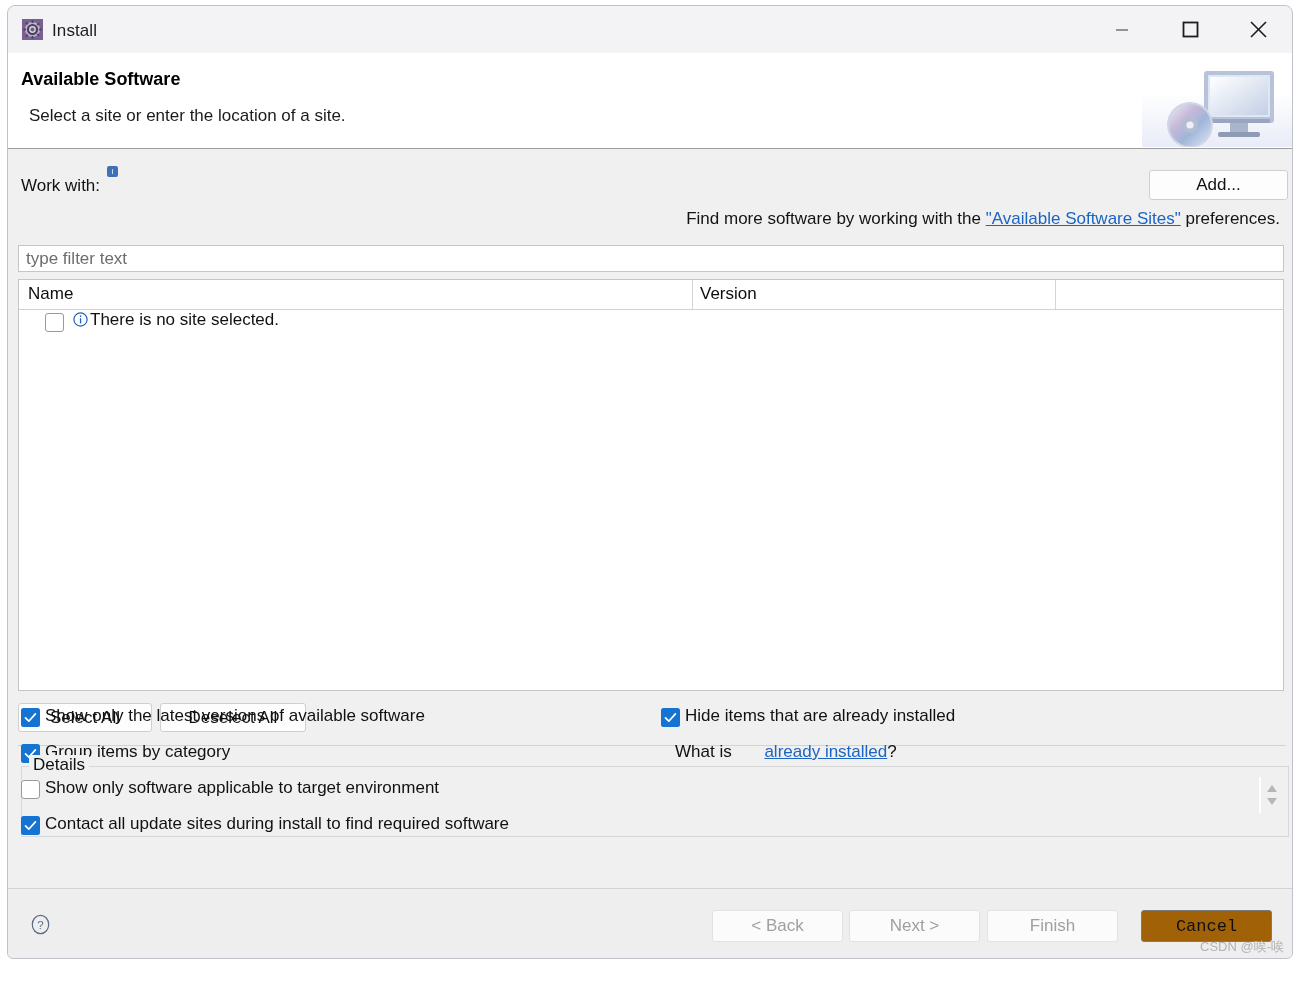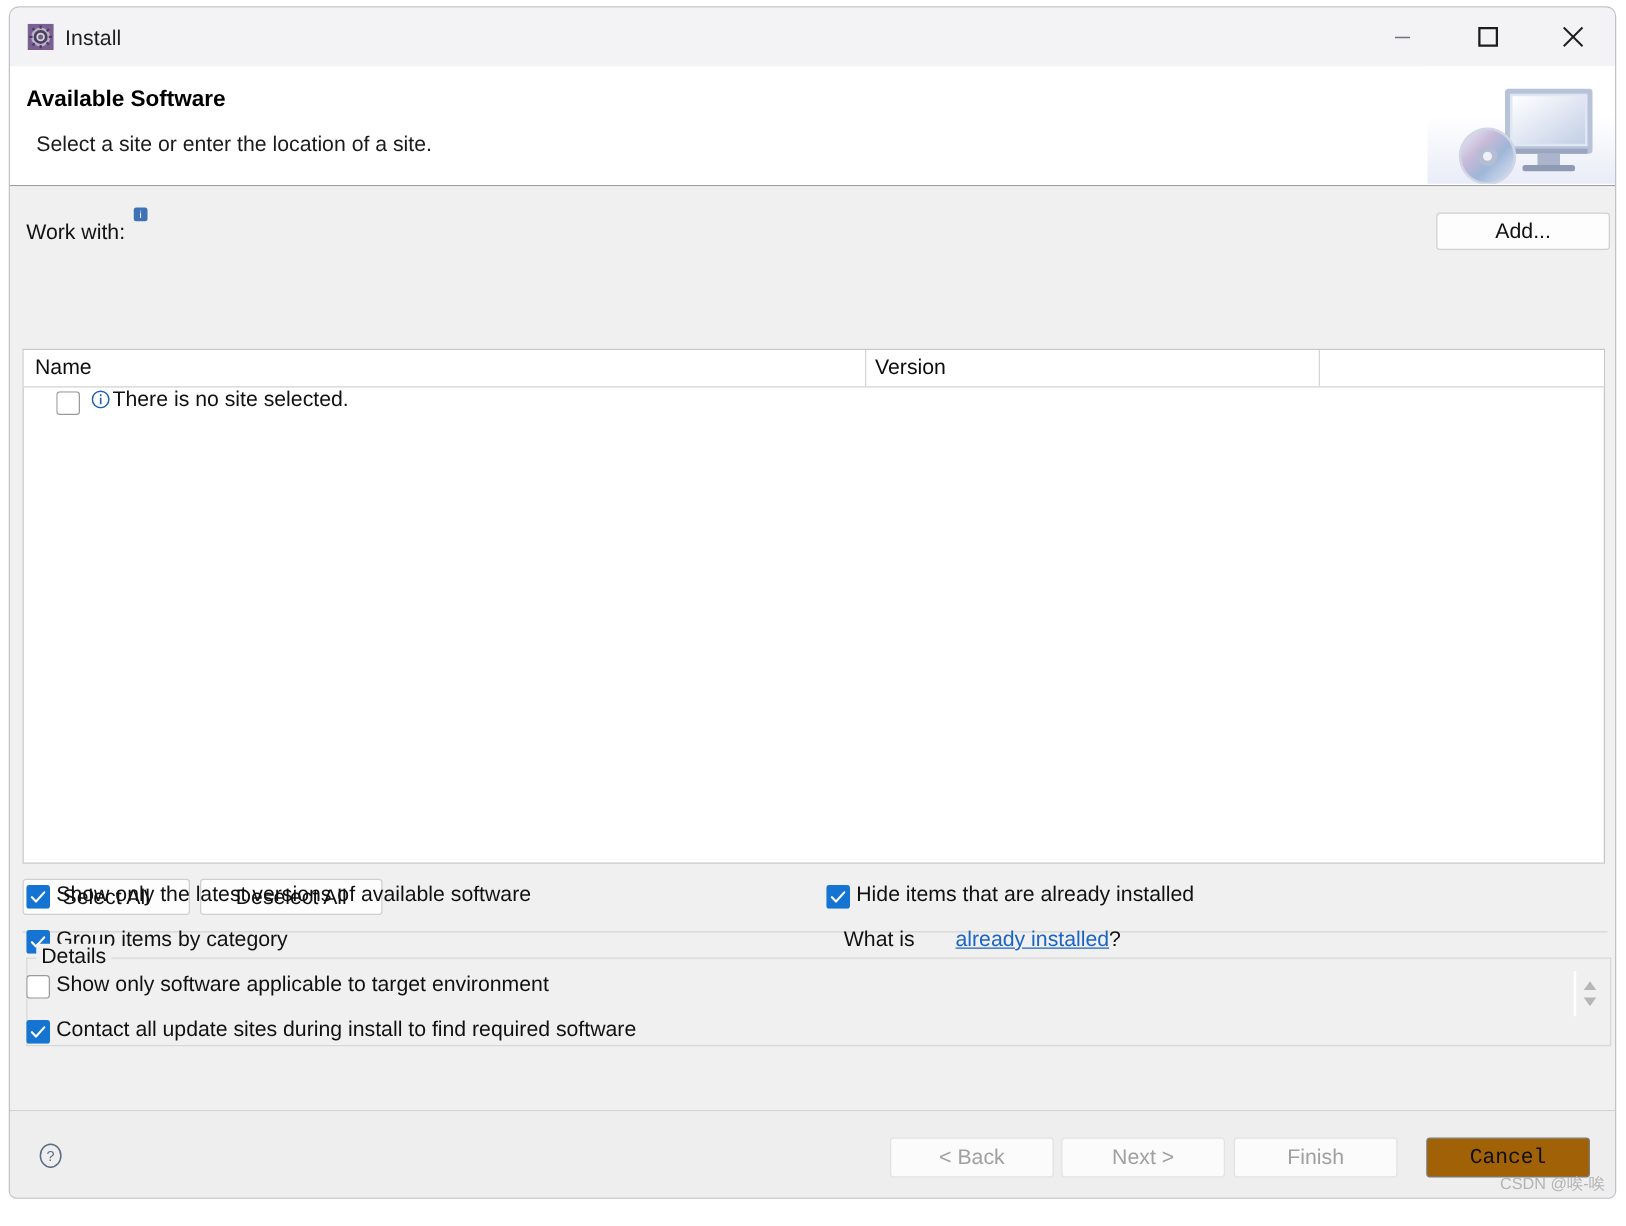--- a/index.html
+++ b/index.html
@@ -514,21 +514,27 @@
   </div>
 
   <div id="body">
 
     <div id="workwith-label">Work with:</div>
     <div id="workwith-badge">i</div>
 
 
     <div id="add-button">Add...</div>
 
-
+    <div id="findmore">
+      <span>Find more software by working with the </span><a href="#">"Available Software Sites"</a><span> preferences.</span>
+    </div>
+
+    <div id="filter-input">
+      <div id="filter-placeholder">type filter text</div>
+    </div>
 
     <div id="tree">
       <div id="tree-header">
         <div class="col-head" id="col-name">Name</div>
         <div class="col-head" id="col-version">Version</div>
         <div class="col-sep" id="sep-1"></div>
         <div class="col-sep" id="sep-2"></div>
       </div>
       <div id="tree-row">
         <div id="row-checkbox">

